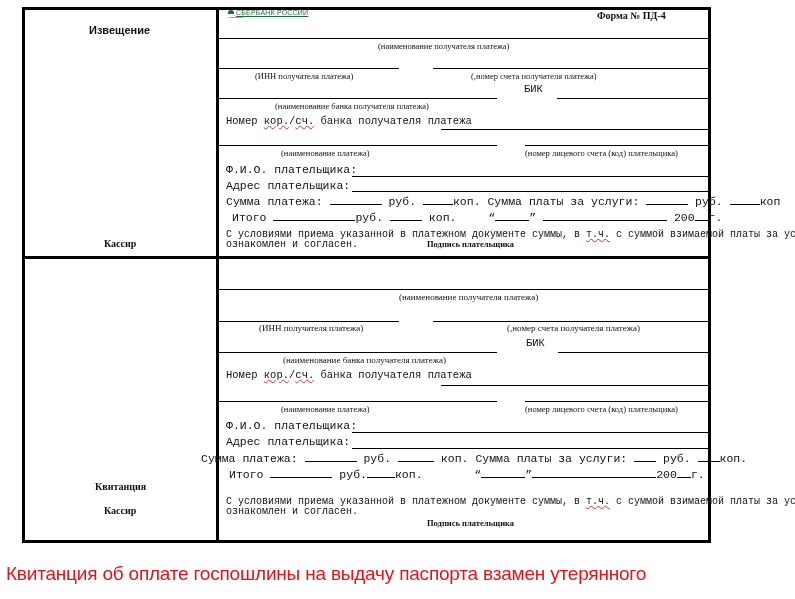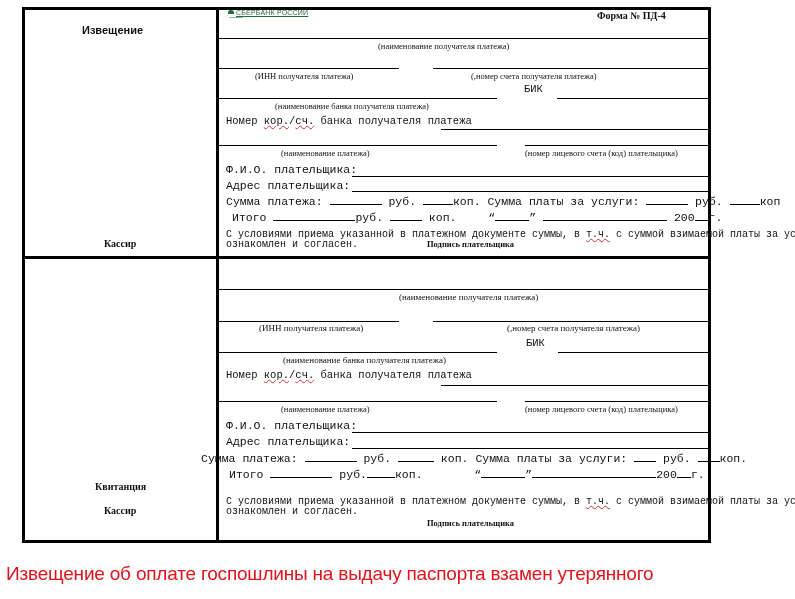--- a/index.html
+++ b/index.html
@@ -25,21 +25,21 @@
   </style>
 </head>
 <body>
 
 <div id="frame"></div>
 <div id="vdiv"></div>
 <div id="hdiv"></div>
 
 <div>
 
-  <div class="abs sans-b" style="left:82px; top:24px;">Извещение</div>
+  <div class="abs sans-b" style="left:89px; top:24px;">Извещение</div>
   <div class="abs serif-b" style="left:104px; top:238px;">Кассир</div>
 
   <div class="abs logo" style="left:228px; top:9px;"><span class="logo-dot"></span><span>СБЕРБАНК РОССИИ</span></div>
   <div class="logo-sub"></div>
   <div class="abs form-no" style="left:597px; top:10px;">Форма № ПД-4</div>
 
   <div class="hl" style="left:219px; top:38px; width:489px;"></div>
   <div class="abs cap" style="left:378px; top:41px;">(наименование получателя платежа)</div>
 
   <div class="hl" style="left:219px; top:68px; width:180px;"></div>
@@ -138,13 +138,13 @@
     <span>руб.</span><span class="blank" style="width:28px;"></span><span>коп.</span>
     <span style="display:inline-block; width:38px;"></span>
     <span>“</span><span class="blank" style="width:44px;"></span><span>”</span><span class="blank" style="width:124px;"></span><span>200</span><span class="blank" style="width:14px;"></span><span>г.</span>
   </div>
 
   <div class="abs small" style="left:226px; top:496px;">С условиями приема указанной в платежном документе суммы, в <span class="spell">т.ч.</span> с суммой взимаемой платы за услуги банка</div>
   <div class="abs small" style="left:226px; top:506px;">ознакомлен и согласен.</div>
   <div class="abs sig" style="left:414px; top:518px;">Подпись плательщика</div>
 </div>
 
-<div id="caption">Извещение об оплате госпошлины на выдачу паспорта взамен утерянного</div>
+<div id="caption">Квитанция об оплате госпошлины на выдачу паспорта взамен утерянного</div>
 
 </body></html>

